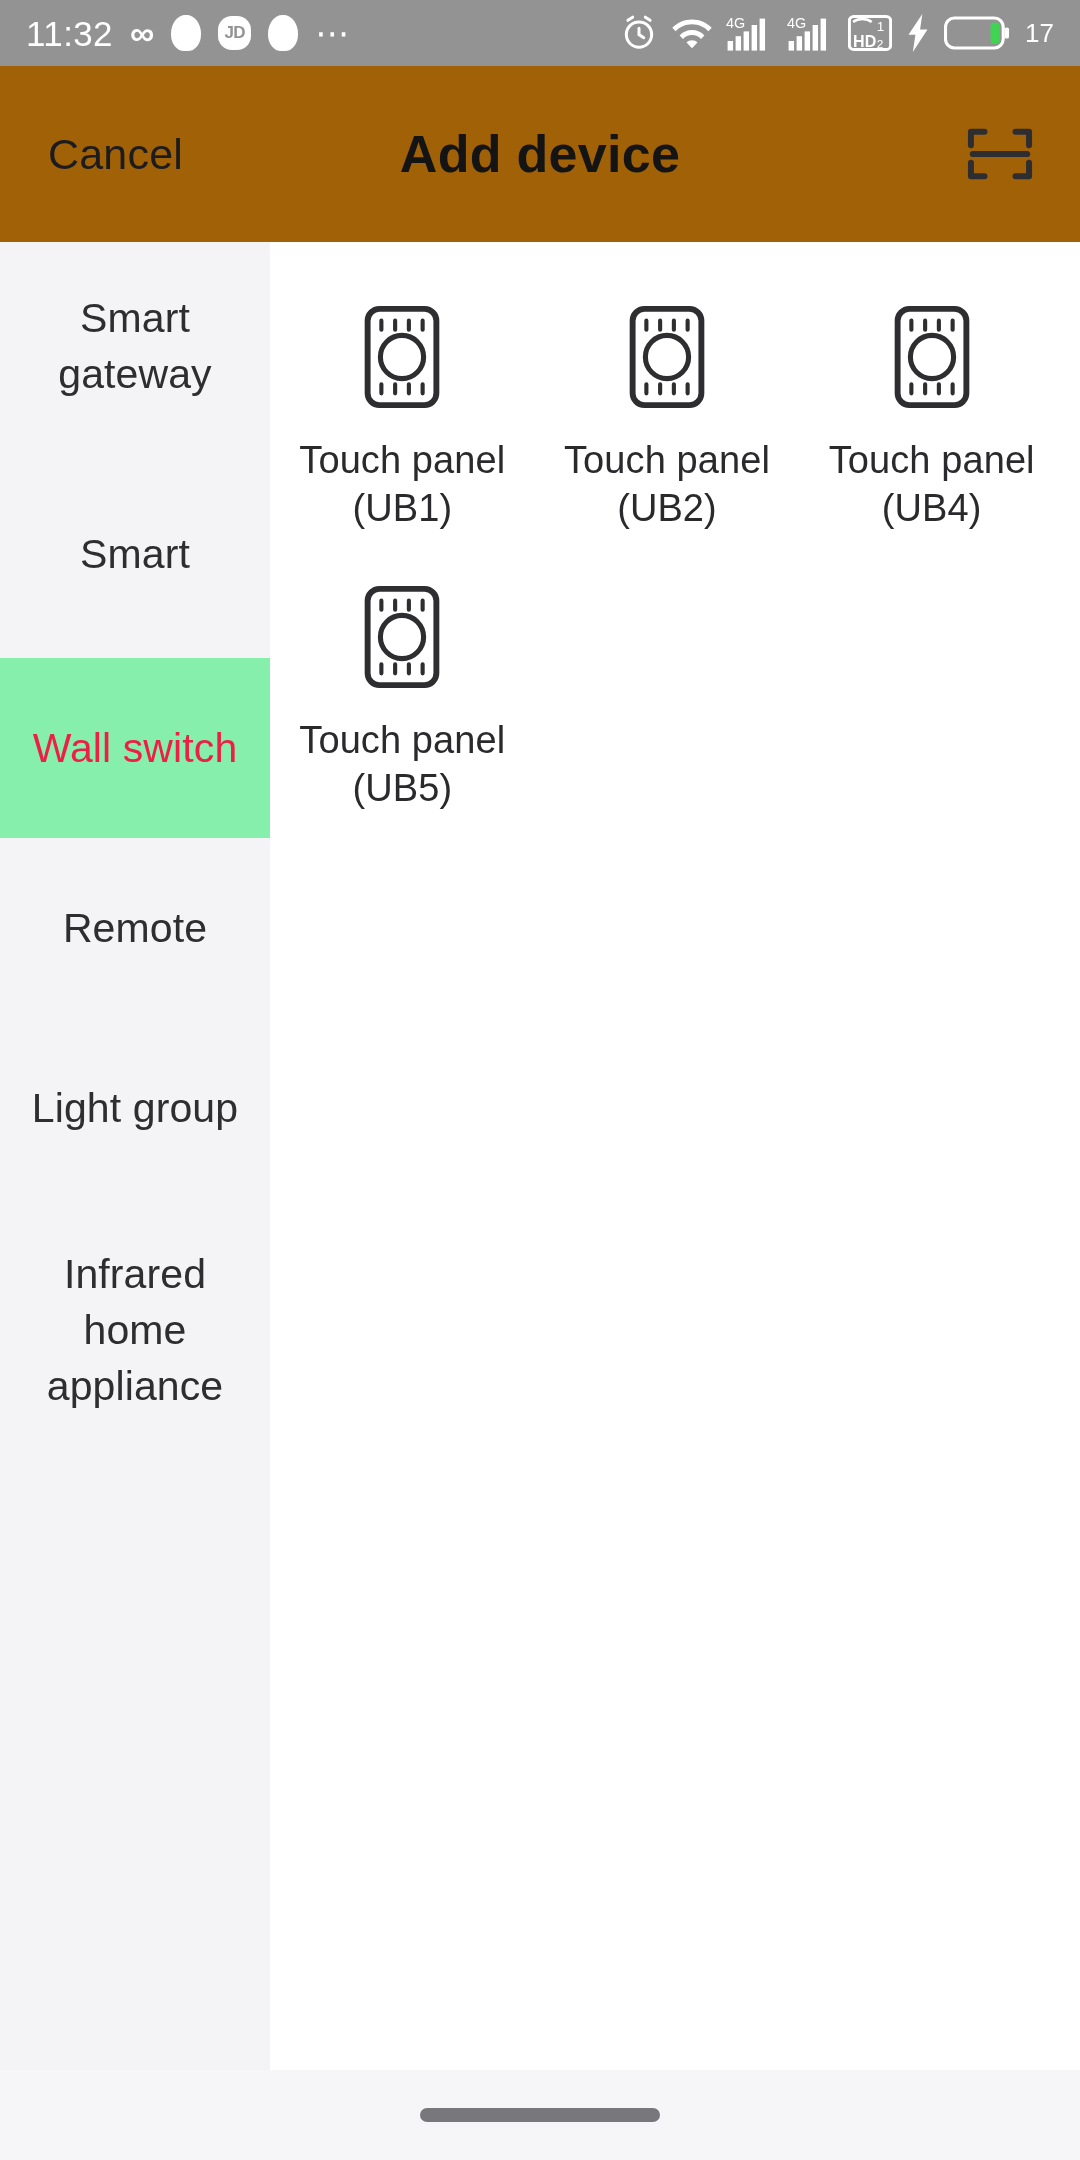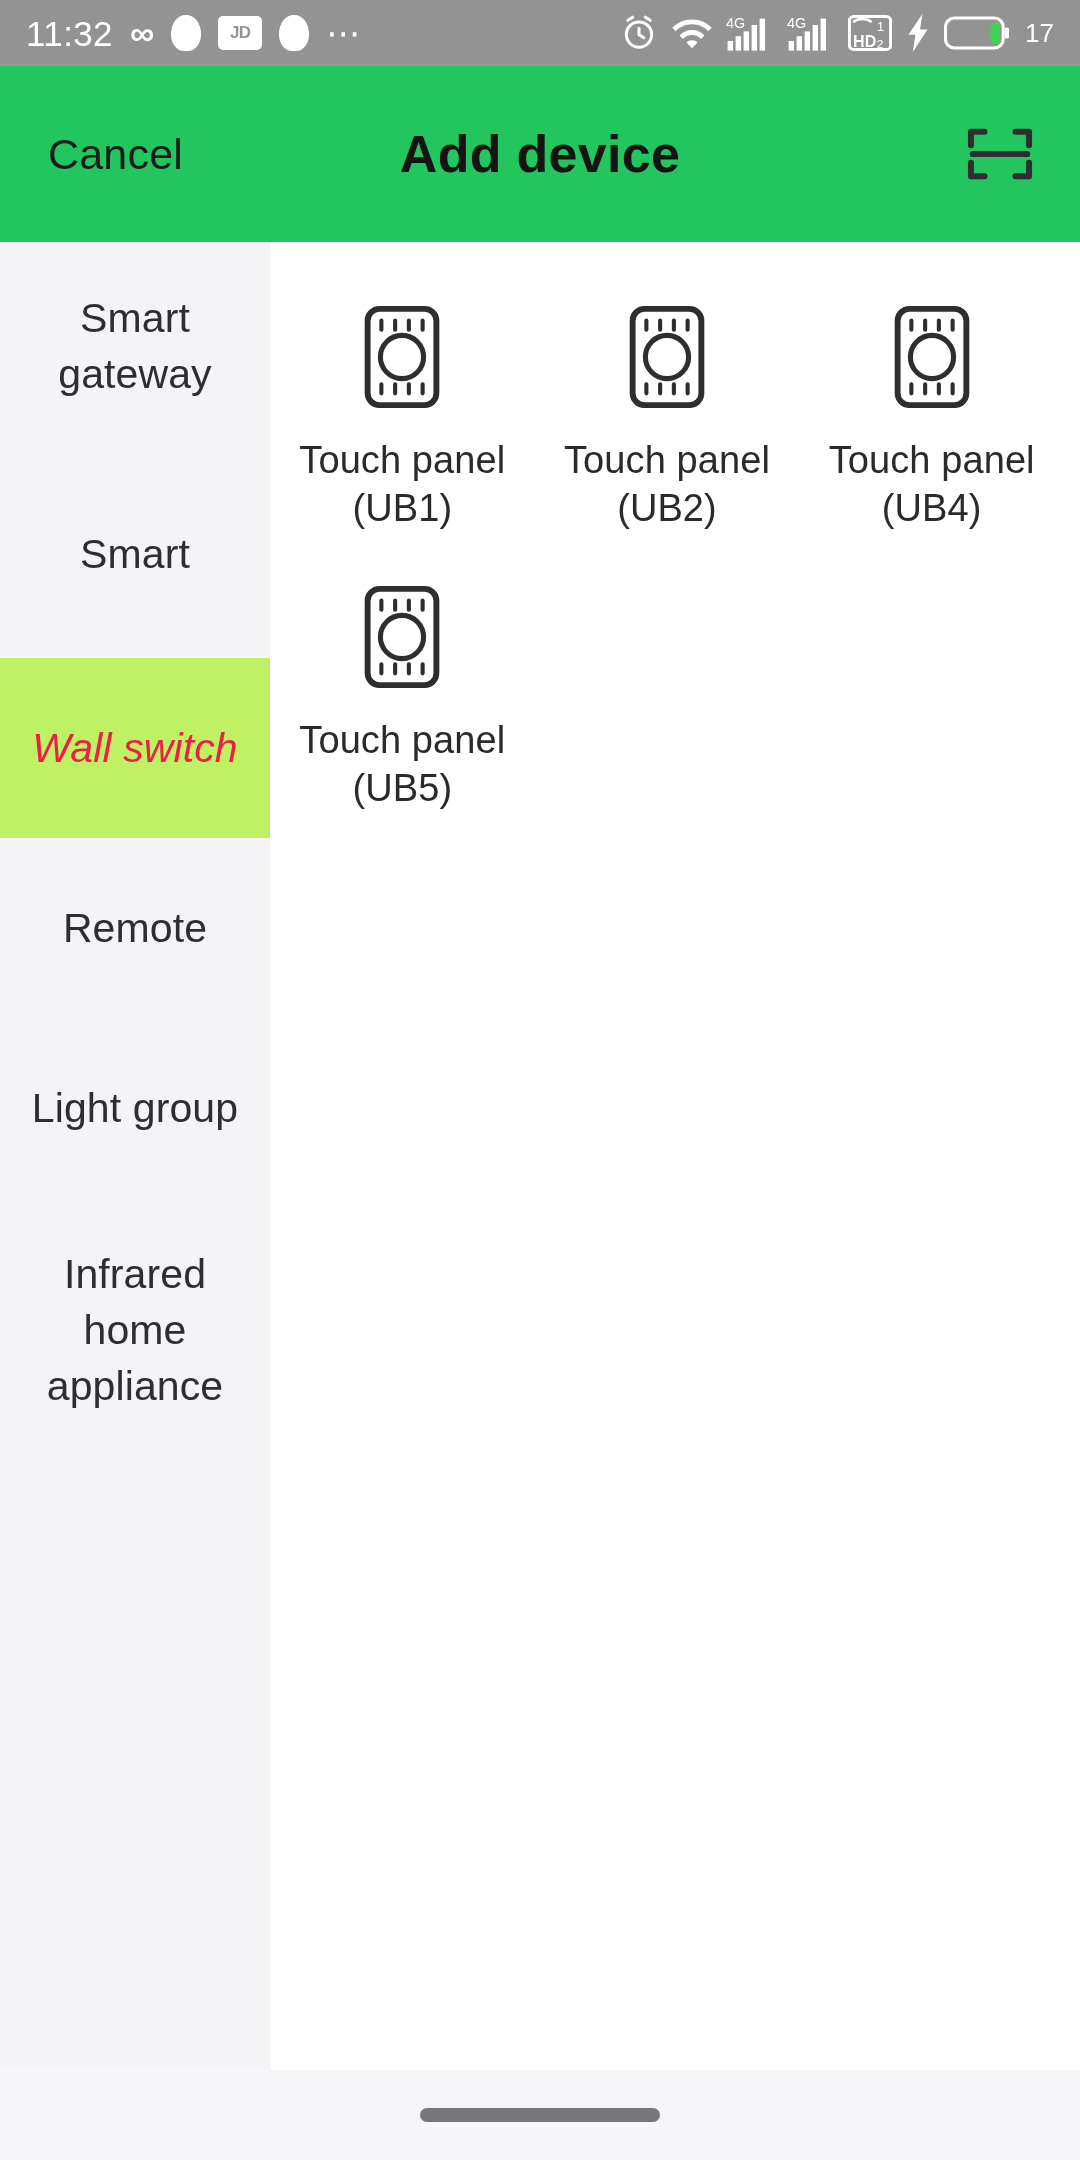--- a/index.html
+++ b/index.html
@@ -22,32 +22,32 @@
     gap:21px;
   }
   .status-left{ display:flex; align-items:center; gap:17px; }
   .status-right{ display:flex; align-items:center; gap:13px; margin-left:auto; }
   .clock-text{ font-size:35px; font-weight:500; letter-spacing:.4px; line-height:1; }
   .si{ display:flex; align-items:center; justify-content:center; }
 
   .icon-infinity{ font-size:34px; line-height:1; font-weight:600; }
   .blob{ width:30px; height:36px; background:#fff; border-radius:48% 48% 44% 44% / 52% 52% 46% 46%; }
   .jd-badge{
-    width:44px; height:34px; background:#fff; border-radius:5px;
+    width:33px; height:34px; background:#fff; border-radius:14px;
     color:#939393; font-size:17px; font-weight:700;
     display:flex; align-items:center; justify-content:center; letter-spacing:-.6px;
   }
   .dots-more{ font-size:34px; line-height:.6; letter-spacing:2px; }
   .battery-text{ font-size:26px; font-weight:500; margin-left:2px; }
 
   
   .nav-bar{
     position:absolute; top:66px; left:0;
     width:1080px; height:176px;
-    background:#22c55e;
+    background:#a16207;
     display:flex; align-items:center;
   }
   .nav-cancel{
     position:absolute; left:48px;
     font-size:43px; color:#1c1c1e; font-weight:400;
     letter-spacing:.2px;
   }
   .nav-title{
     width:100%; text-align:center;
     font-size:52px; font-weight:700; color:#141414;
@@ -80,23 +80,22 @@
     color:#2e2e31;
     font-size:41px;
     line-height:56px;
     letter-spacing:.1px;
   }
   .side-item span{ display:block; width:100%; }
   .side-item.h2{ height:208px; }
   .side-item.h1{ height:180px; }
   .side-item.h3{ height:264px; }
   .side-item.selected{
-    background:#bef264;
+    background:#86efac;
     color:#ed1f47;
-    font-style:italic;
   }
 
   .content{
     flex:1; height:100%;
     background:#ffffff;
     padding:50px 16px 0 0;
   }
   .device-grid{
     display:grid;
     grid-template-columns:repeat(3, 1fr);

